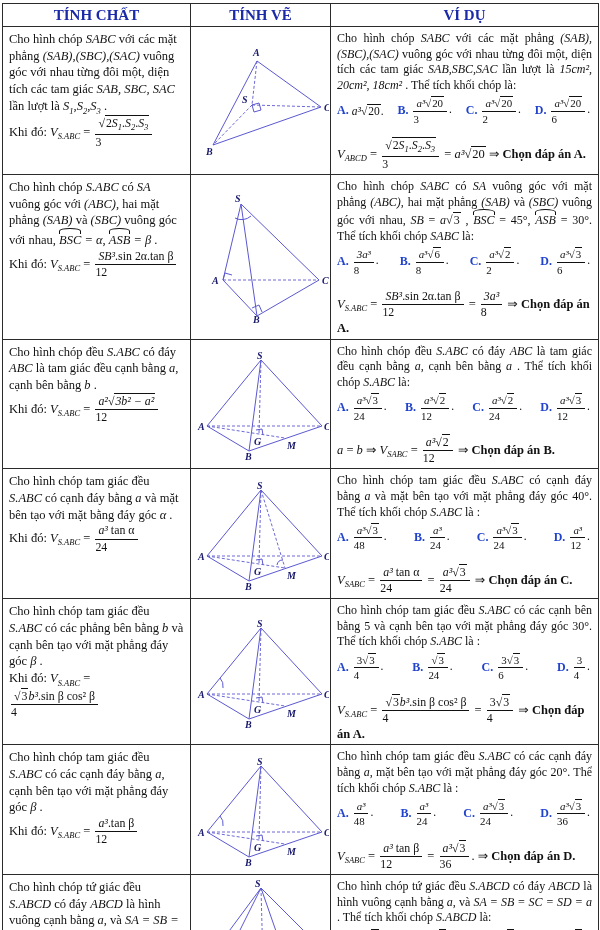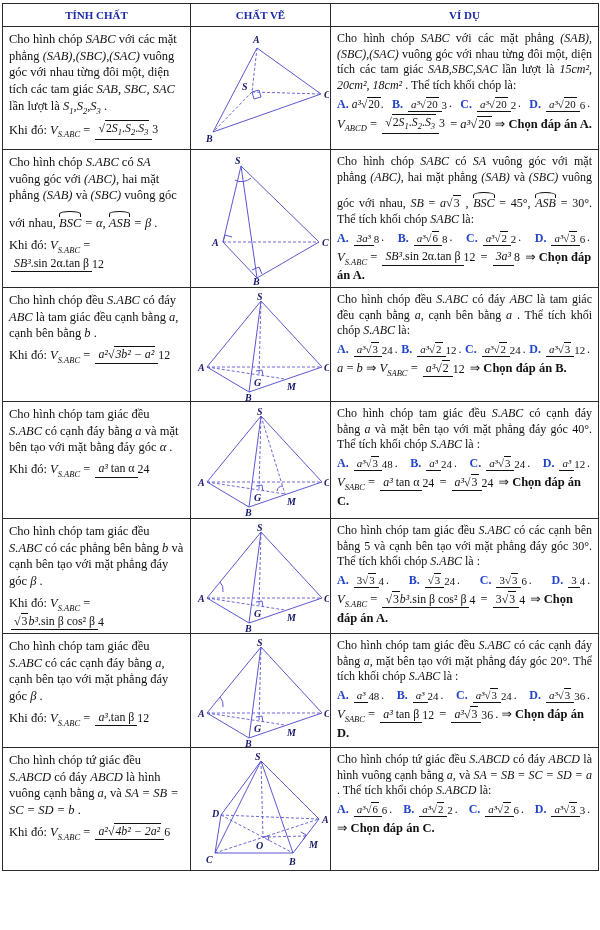--- a/index.html
+++ b/index.html
@@ -6,42 +6,42 @@
     --accent:#1b2aa8; --answer:#2244cc; --diagram:#5b58d0; --label:#18186b;
     --footer:#2e86c8; --border:#2b2b2b; --text:#111111;
   }
   *{box-sizing:border-box;}
   html,body{margin:0;padding:0;}
   body{width:600px;height:930px;overflow:hidden;background:#fff;
        font-family:"Liberation Serif", serif;color:var(--text);}
   table{border-collapse:collapse;table-layout:fixed;width:596px;margin:3px 2px 0 2px;}
   td,th{border:1px solid var(--border);vertical-align:top;padding:0;}
   th{height:23px;vertical-align:middle;text-align:center;color:var(--accent);
-     font-size:11px;font-weight:bold;}
+     font-size:15px;font-weight:bold;}
   .cw{height:100%;overflow:hidden;padding:4px 6px 2px 6px;}
   tr.r1 td{height:123px;} tr.r2 td{height:138px;} tr.r3 td{height:114px;}
   tr.r4 td{height:117px;} tr.r5 td{height:115px;} tr.r6 td{height:114px;}
   tr.r7 td{height:123px;}
   .prop{font-size:12.5px;line-height:1.33;}
-  .prop .formula{margin-top:5px;}
+  .prop .formula{}
   .ex{font-size:12px;line-height:1.3;text-align:justify;}
   .figcell{text-align:center;vertical-align:middle;}
   .answers{display:flex;justify-content:space-between;align-items:center;
            margin:3px 2px 2px 0;font-size:11.5px;text-align:left;}
   .answer{display:inline-flex;align-items:center;white-space:nowrap;}
   .ans-letter{color:var(--answer);font-weight:bold;margin-right:3px;font-size:12px;}
-  .solution{margin-top:2px;font-size:12.5px;text-align:left;}
+  .solution{margin-top:12px;font-size:12.5px;text-align:left;}
   .s-n{font-style:normal;}
   .s-i{font-style:italic;}
   .s-bi{font-weight:bold;}
-  .s-hat{font-style:italic;position:relative;display:inline-block;margin-top:11px;}
+  .s-hat{font-style:italic;position:relative;display:inline-block;margin-top:3px;}
   .s-hat::before{content:"";position:absolute;left:0;right:0;top:-4px;height:5px;
     border:1px solid var(--text);border-bottom:none;border-radius:100% 100% 0 0;}
-  .frac{display:inline-flex;vertical-align:middle;
-        text-align:right;margin:1px 2px;line-height:1.12;font-size:0.95em;}
+  .frac{display:inline-flex;flex-direction:column;vertical-align:middle;
+        text-align:left;margin:1px 2px;line-height:1.12;font-size:0.95em;}
   .frac .num{display:block;border-bottom:1px solid var(--text);padding:0 3px 1px 3px;}
   .frac .den{display:block;padding-top:1px;}
   .rad{white-space:nowrap;}
   .radsign{font-style:normal;}
   .radbar{border-top:1px solid var(--text);padding:0 1px;font-style:italic;}
   sub.msub{font-style:italic;font-size:8.5px;}
   svg{display:block;margin:2px auto 0 auto;}
   svg path, svg line{stroke:var(--diagram);fill:none;stroke-width:1;}
   svg .dash{stroke-dasharray:3 2;stroke-width:0.9;}
   svg text{fill:var(--label);font-size:10px;font-style:italic;font-weight:bold;
@@ -52,21 +52,21 @@
 
 <table>
   <colgroup>
       <col style="width:188px">
       <col style="width:140px">
       <col style="width:268px">
     </colgroup>
   <tbody>
       <tr>
     <th>TÍNH CHẤT</th>
-    <th>CHẤT VẼ</th>
+    <th>TÍNH VẼ</th>
     <th>VÍ DỤ</th>
   </tr>
 
   <tr class="r1">
     <td>
           <div class="cw prop">
       <div><span class="s-n">Cho hình chóp </span><span class="s-i">SABC</span><span class="s-n"> với các mặt phẳng </span><span class="s-i">(SAB),(SBC),(SAC)</span><span class="s-n"> vuông góc với nhau từng đôi một, diện tích các tam giác </span><span class="s-i">SAB, SBC, SAC</span><span class="s-n"> lần lượt là </span><span class="s-i">S</span><sub class="msub">1</sub><span class="s-n">,</span><span class="s-i">S</span><sub class="msub">2</sub><span class="s-n">,</span><span class="s-i">S</span><sub class="msub">3</sub><span class="s-n"> .</span></div>
       <div class="formula"><span class="s-n">Khi đó: </span><span class="s-i">V</span><sub class="msub">S.ABC</sub><span class="s-n"> = </span><span class="frac">
                 <span class="num"><span class="rad"><span class="radsign">√</span><span class="radbar"><span class="s-n">2</span><span class="s-i">S</span><sub class="msub">1</sub><span class="s-n">.</span><span class="s-i">S</span><sub class="msub">2</sub><span class="s-n">.</span><span class="s-i">S</span><sub class="msub">3</sub></span></span></span>
                 <span class="den"><span class="s-n">3</span></span>

